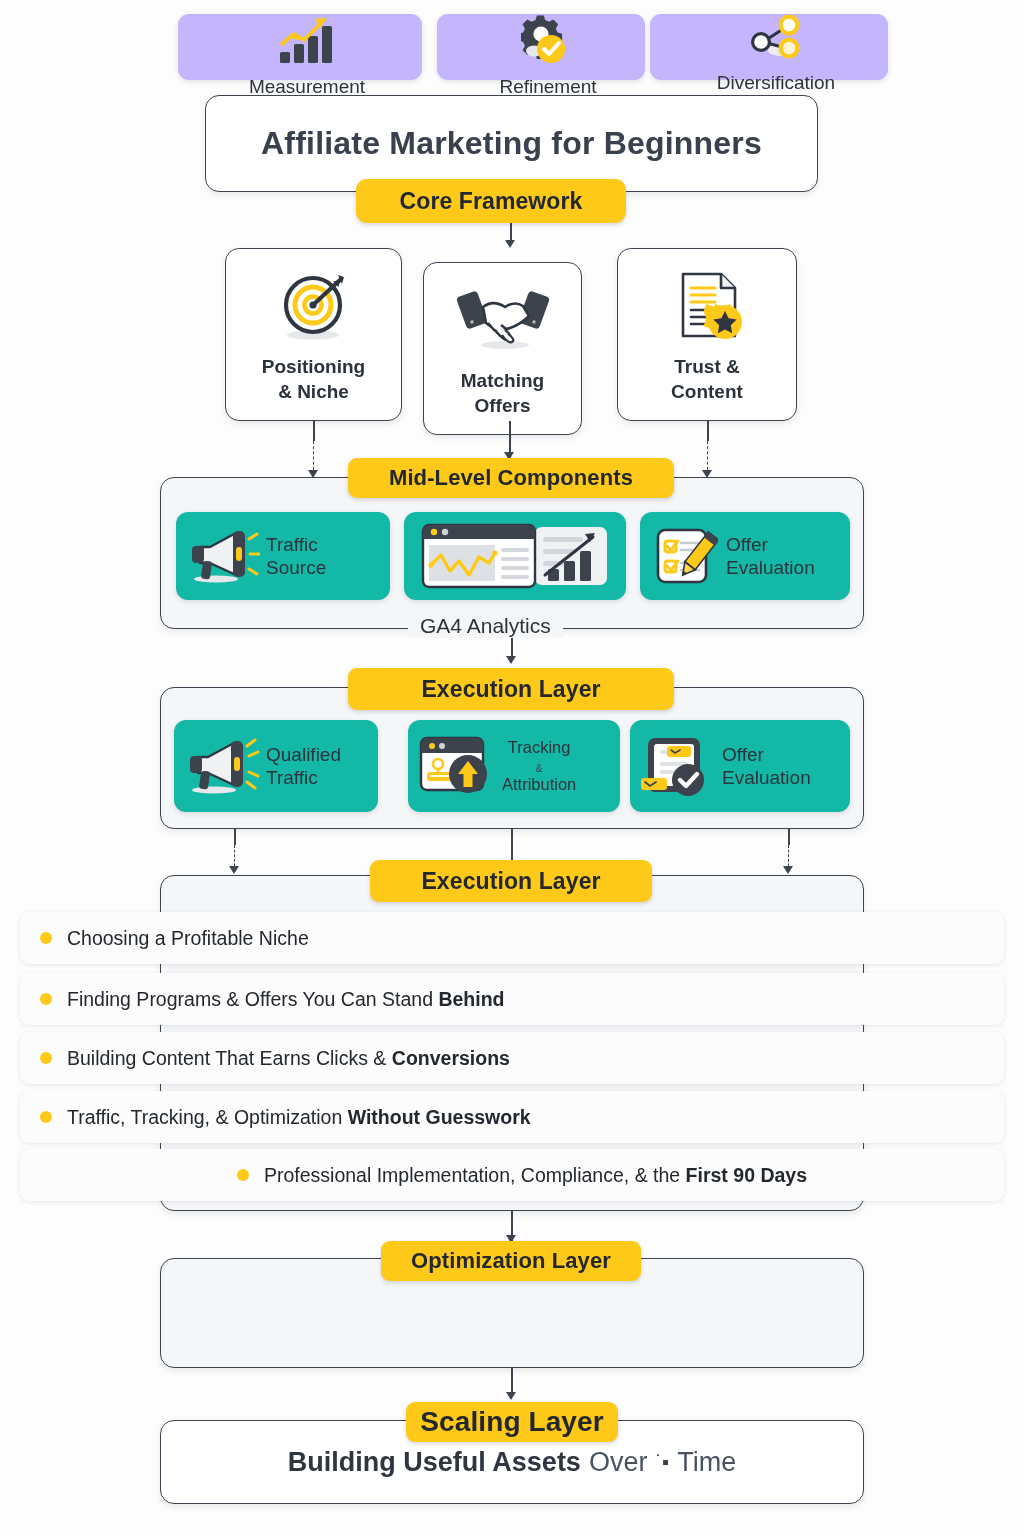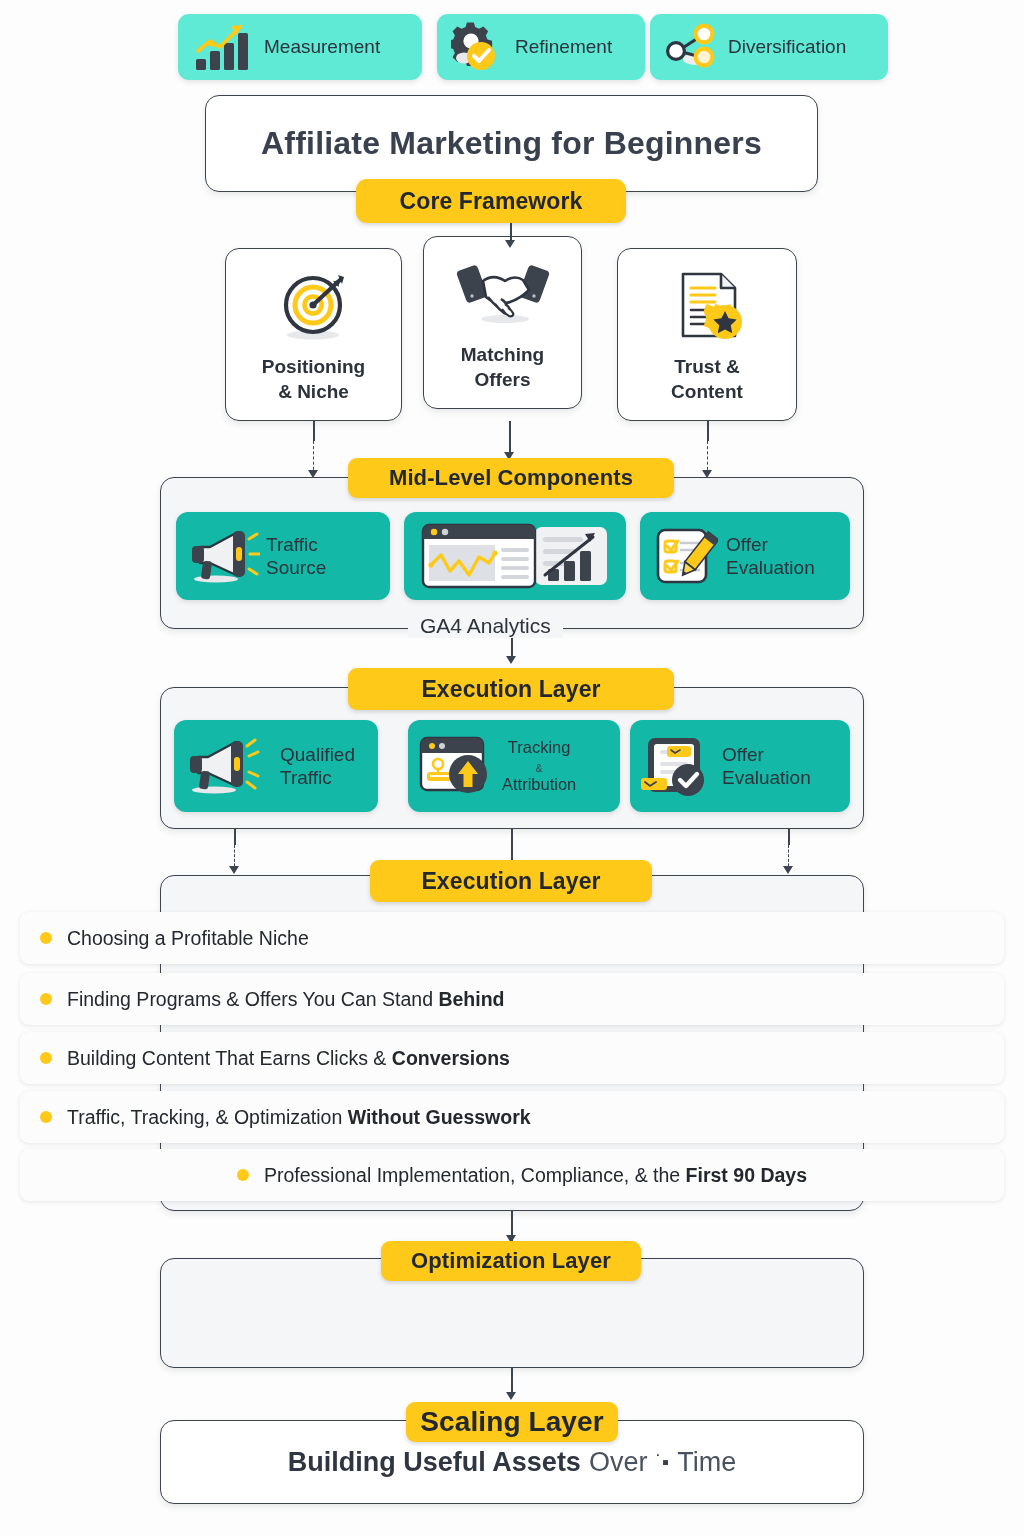--- a/index.html
+++ b/index.html
@@ -148,27 +148,28 @@
     font-size: 19.5px;
     color: #23282f;
   }
   .bullet-text b { font-weight: bold; }
 
   
   .opt-card {
     position: absolute;
     top: 14px;
     height: 66px;
-    background: #5eead4;
+    background: #c4b5fd;
     border-radius: 11px;
     box-shadow: 0 2px 5px rgba(40,45,60,.13);
     display: flex;
     align-items: center;
     padding-left: 14px;
     gap: 10px;
+    flex-direction: column;
   }
   .opt-label { font-size: 19px; color: #2d333c; }
 
   .scaling-text {
     position: absolute;
     inset: 0;
     display: flex;
     align-items: center;
     justify-content: center;
     font-size: 27px;
@@ -204,21 +205,21 @@
         <path d="M63 11 L56 12.5 L61.5 18 Z" fill="#2f3642"></path>
         <path d="M61 6 L67 8 L65 15 Z" fill="#2f3642"></path>
       </svg>
     </div>
     <div class="core-card-label">
       <span>Positioning</span><br>
       <span>&amp; Niche</span>
     </div>
   </div>
 
-  <div class="outlined-box" style="left:423px; top:236px; width:159px; height:173px;">
+  <div class="outlined-box" style="left:423px; top:262px; width:159px; height:173px;">
     <div class="icon-wrap" style="position:absolute; left:0; right:0; top:18px; height:78px;">
       <svg width="96" height="70" viewBox="0 0 96 70" aria-hidden="true">
         <ellipse cx="50" cy="60" rx="24" ry="4" fill="#e6e8ec"></ellipse>
         <rect x="6" y="8" width="22" height="34" rx="4" transform="rotate(-20 17 25)" fill="#3c434d"></rect>
         <rect x="68" y="8" width="22" height="34" rx="4" transform="rotate(20 79 25)" fill="#3c434d"></rect>
         <path d="M28 22 C36 16 44 18 50 22 C56 18 62 17 68 21 L74 31 C68 37 61 41 55 43 C47 46 38 44 31 38 Z" fill="#ffffff" stroke="#2f3642" stroke-width="2.6" stroke-linejoin="round"></path>
         <path d="M33 38 C36 42 40 46 44 49 C47 51 50 50 51 47 C52 44 49 42 46 40" fill="#ffffff" stroke="#2f3642" stroke-width="2.4"></path>
         <path d="M40 45 C43 49 46 52 49 54 C52 56 55 54 55 51 C55 49 53 47 50 45" fill="#ffffff" stroke="#2f3642" stroke-width="2.4"></path>
         <path d="M47 50 C49 53 52 56 54 57 C57 58 59 56 58 54 C57 52 55 50 53 49" fill="#ffffff" stroke="#2f3642" stroke-width="2.2"></path>
         <circle cx="17" cy="37" r="1.7" fill="#b9bec6"></circle>
@@ -344,21 +345,21 @@
 
   <div class="edge-caption" style="left:408px; top:614px;">GA4  Analytics</div>
 
   <div class="conn vline" style="left:511px; top:637px; width:1.6px; height:24px;"></div>
   <div class="arrow-head" style="left:506px; top:656px;"></div>
 
   <div class="panel" style="left:160px; top:687px; width:704px; height:142px;"></div>
 
   <div class="badge" style="left:348px; top:668px; width:326px; height:42px; font-size:23px;">Execution Layer</div>
 
-  <div class="card" style="left:174px; top:720px; width:204px; height:92px; justify-content:flex-start; padding-left:10px; gap:20px;">
+  <div class="card" style="left:174px; top:720px; width:204px; height:92px; justify-content:flex-start; padding-left:10px; gap:6px;">
     <div class="icon-wrap">
       <svg width="76" height="64" viewBox="0 0 76 64" aria-hidden="true">
         <ellipse cx="30" cy="56" rx="22" ry="3.6" fill="#e6e8ec"></ellipse>
         <path d="M14 23 H24 L50 9 V51 L24 39 H14 Z" fill="#f0f1f3" stroke="#2f3642" stroke-width="2.4" stroke-linejoin="round"></path>
         <rect x="6" y="22" width="12" height="17" rx="4" fill="#3c434d"></rect>
         <rect x="16" y="37" width="9" height="18" rx="3" fill="#3c434d" transform="rotate(8 20 46)"></rect>
         <rect x="47" y="7" width="12" height="46" rx="5" fill="#3c434d"></rect>
         <rect x="50" y="23" width="6" height="14" rx="3" fill="#FFC91A"></rect>
         <line x1="63" y1="12" x2="71" y2="6" stroke="#FFC91A" stroke-width="3" stroke-linecap="round"></line>
         <line x1="65" y1="22" x2="74" y2="18" stroke="#FFC91A" stroke-width="3" stroke-linecap="round"></line>

